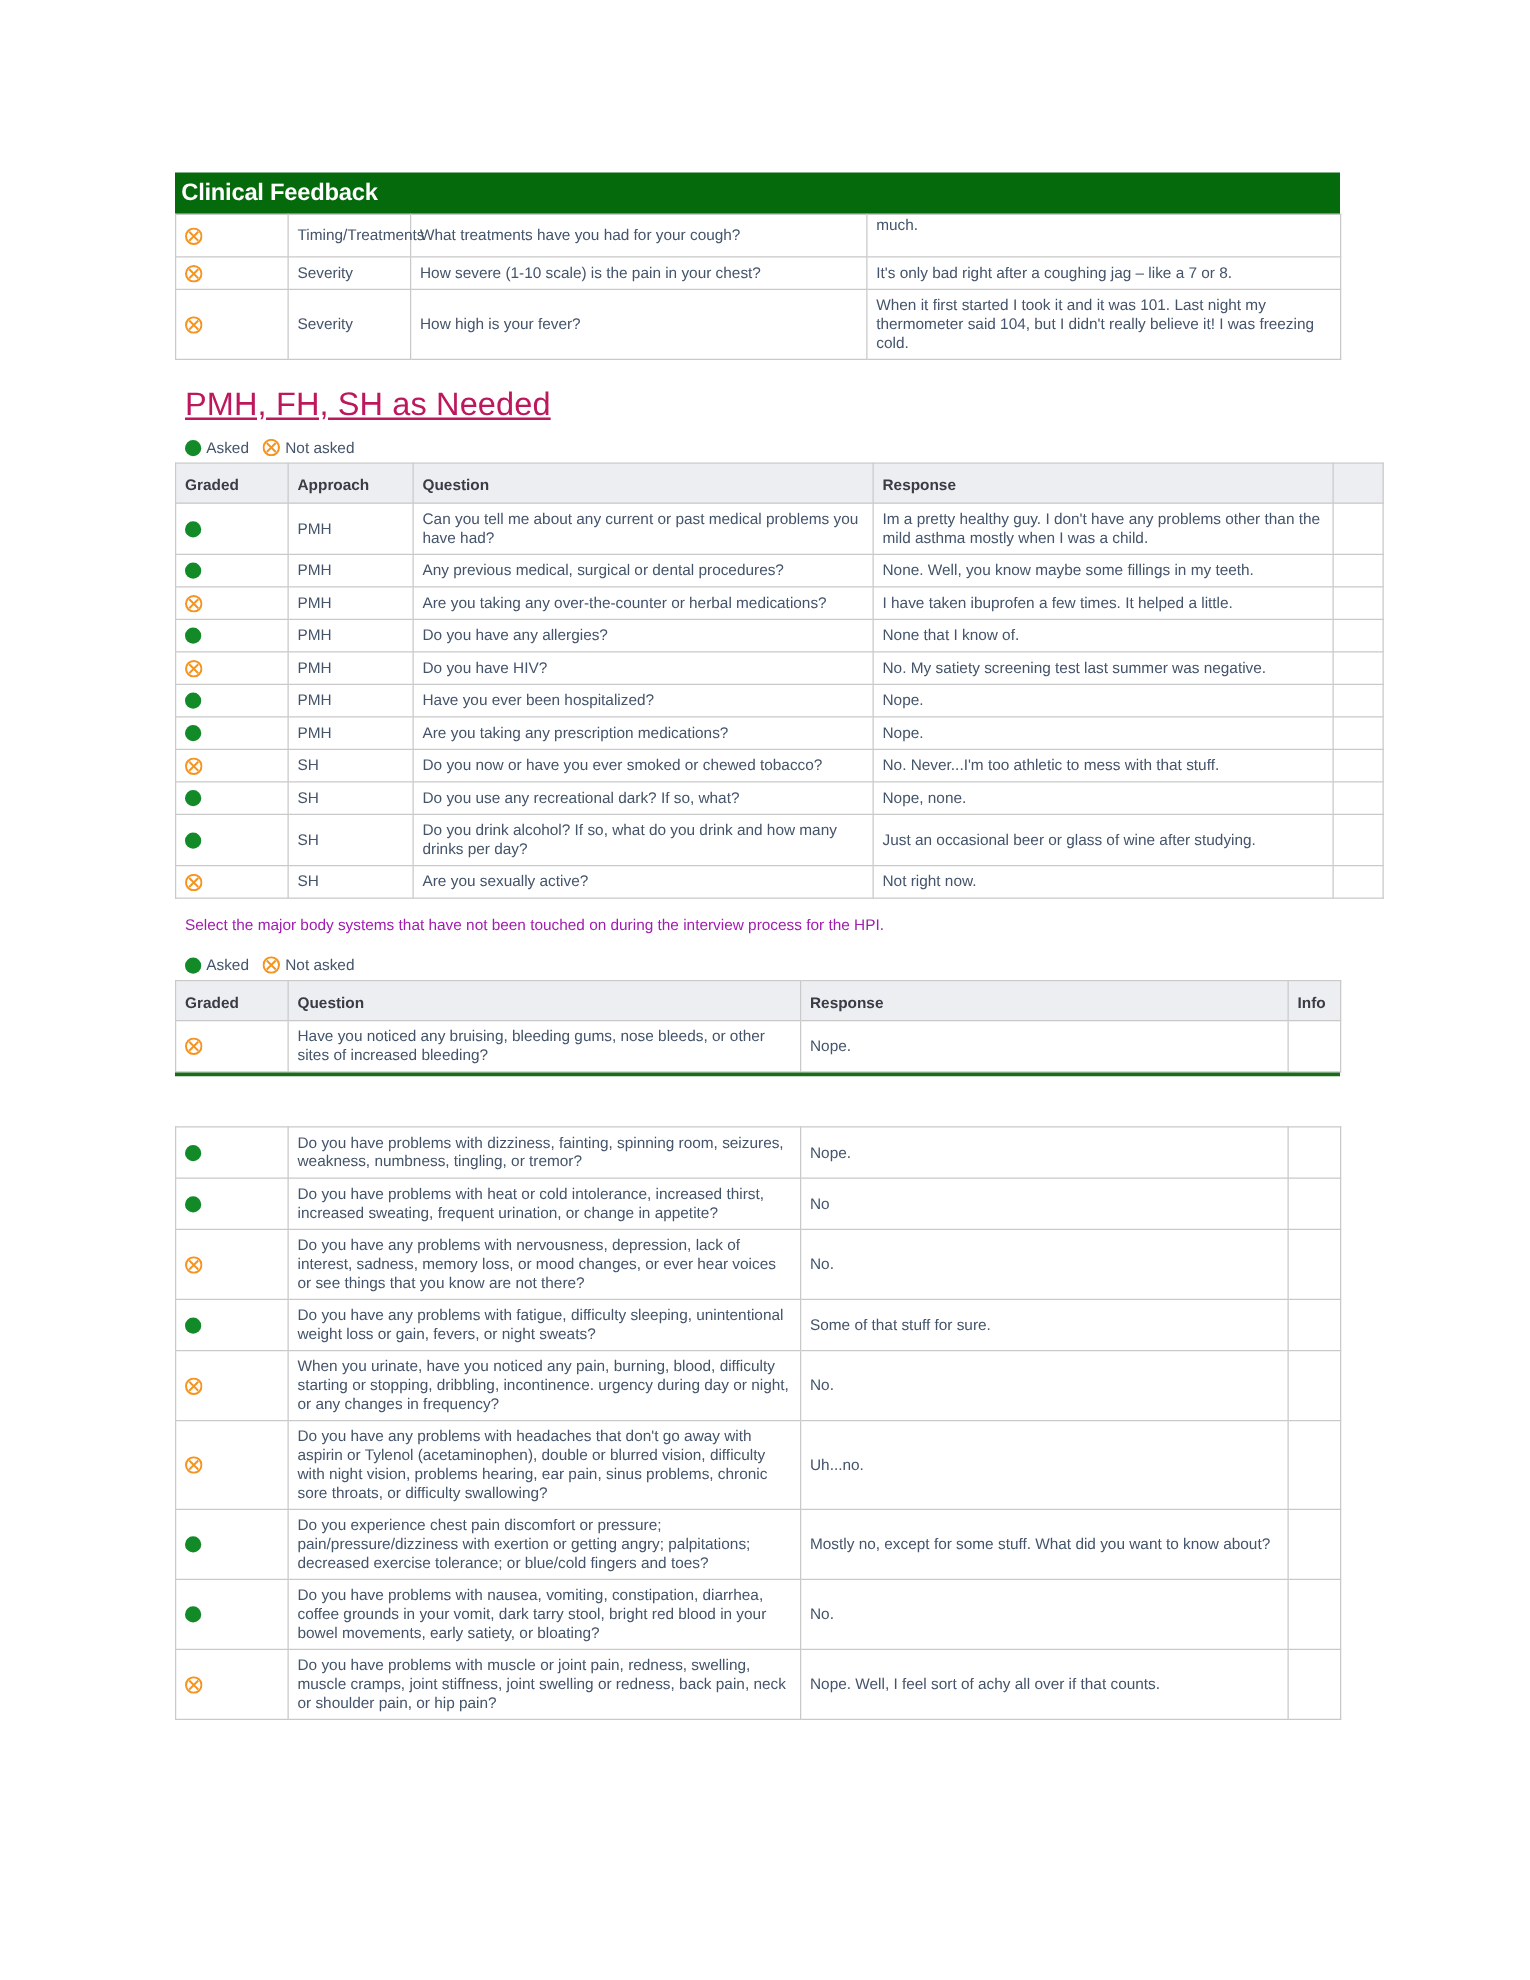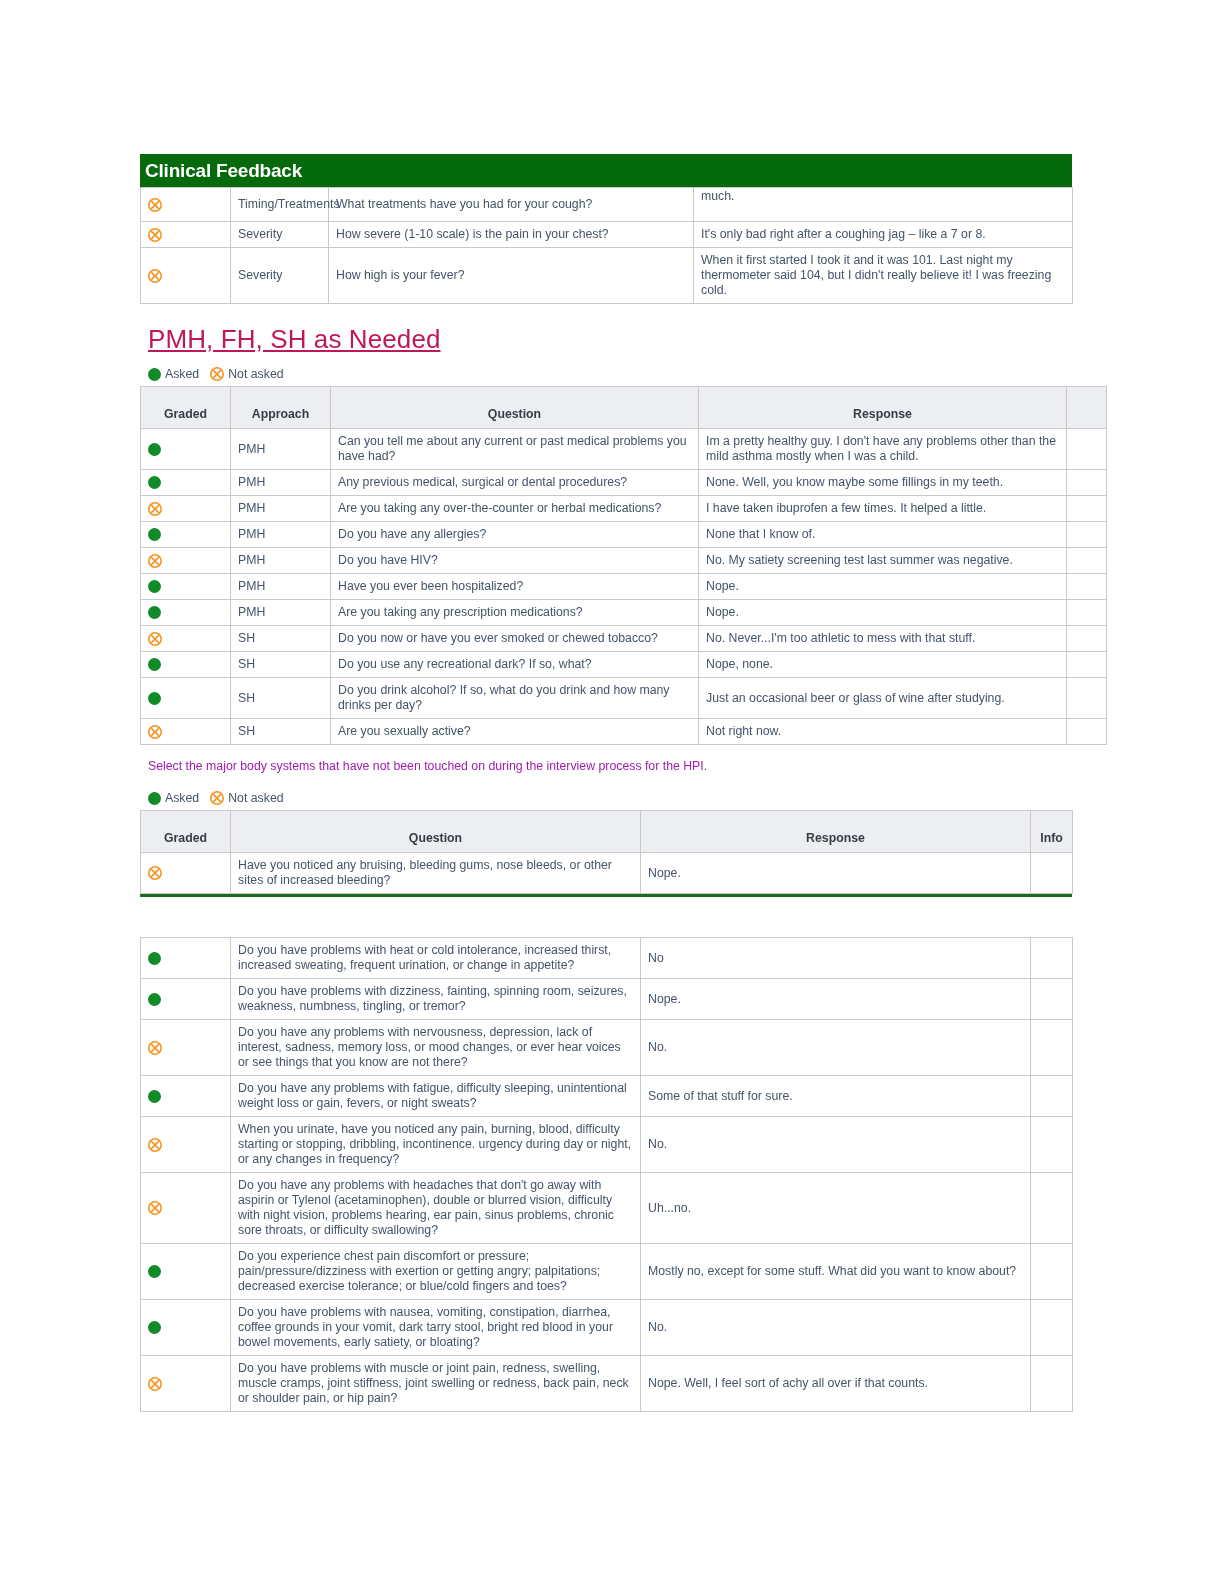--- a/index.html
+++ b/index.html
@@ -11,21 +11,21 @@
     width: 1224px;
     height: 1584px;
     font-family: "Liberation Sans", sans-serif;
     color: #404040;
     position: relative;
     overflow: hidden;
   }
   .page {
     position: absolute;
     left: 140px;
-    top: 16px;
+    top: 0;
     width: 932px;
   }
 
   
   .banner {
     background: #046A0B;
     height: 33px;
     margin-top: 138px;
     display: flex;
     align-items: center;
@@ -53,23 +53,22 @@
     vertical-align: middle;
     text-align: left;
     font-weight: normal;
     line-height: 1.22;
   }
   table.grid th {
     background: #eceef2;
     color: #3b3b46;
     font-weight: bold;
     font-size: 12.3px;
-    padding-top: 20px;
+    padding-top: 10px;
     padding-bottom: 6px;
-    text-align: center;
   }
   td.status {
     text-align: center;
     padding: 5px 0;
   }
   .q-cell { color: #44546A; }
   .r-cell { color: #44546A; }
 
   
   .dot-green {
@@ -363,31 +362,31 @@
   <table class="grid">
     <colgroup>
       <col class="r-graded">
         <col class="r-question">
         <col class="r-response">
         <col class="r-info">
     </colgroup>
     <tbody id="ros-cont-body">
         <tr>
           <td class="status"><span class="dot-green"></span></td>
+          <td class="q-cell">Do you have problems with dizziness, fainting, spinning room, seizures, weakness, numbness, tingling, or tremor?</td>
+          <td class="r-cell">Nope.</td>
+          <td></td>
+        </tr>
+        <tr>
+          <td class="status"><span class="dot-green"></span></td>
           <td class="q-cell">Do you have problems with heat or cold intolerance, increased thirst, increased sweating, frequent urination, or change in appetite?</td>
           <td class="r-cell">No</td>
           <td></td>
         </tr>
         <tr>
-          <td class="status"><span class="dot-green"></span></td>
-          <td class="q-cell">Do you have problems with dizziness, fainting, spinning room, seizures, weakness, numbness, tingling, or tremor?</td>
-          <td class="r-cell">Nope.</td>
-          <td></td>
-        </tr>
-        <tr>
           <td class="status"><span class="x-orange"><svg width="14" height="14" viewBox="0 0 14 14">
                 <circle cx="7" cy="7" r="6.2" fill="none" stroke="#F5941F" stroke-width="1.6"></circle>
                 <path d="M3.4 3.4 L10.6 10.6 M10.6 3.4 L3.4 10.6" stroke="#F5941F" stroke-width="1.6"></path>
               </svg></span></td>
           <td class="q-cell">Do you have any problems with nervousness, depression, lack of interest, sadness, memory loss, or mood changes, or ever hear voices or see things that you know are not there?</td>
           <td class="r-cell">No.</td>
           <td></td>
         </tr>
         <tr>
           <td class="status"><span class="dot-green"></span></td>

